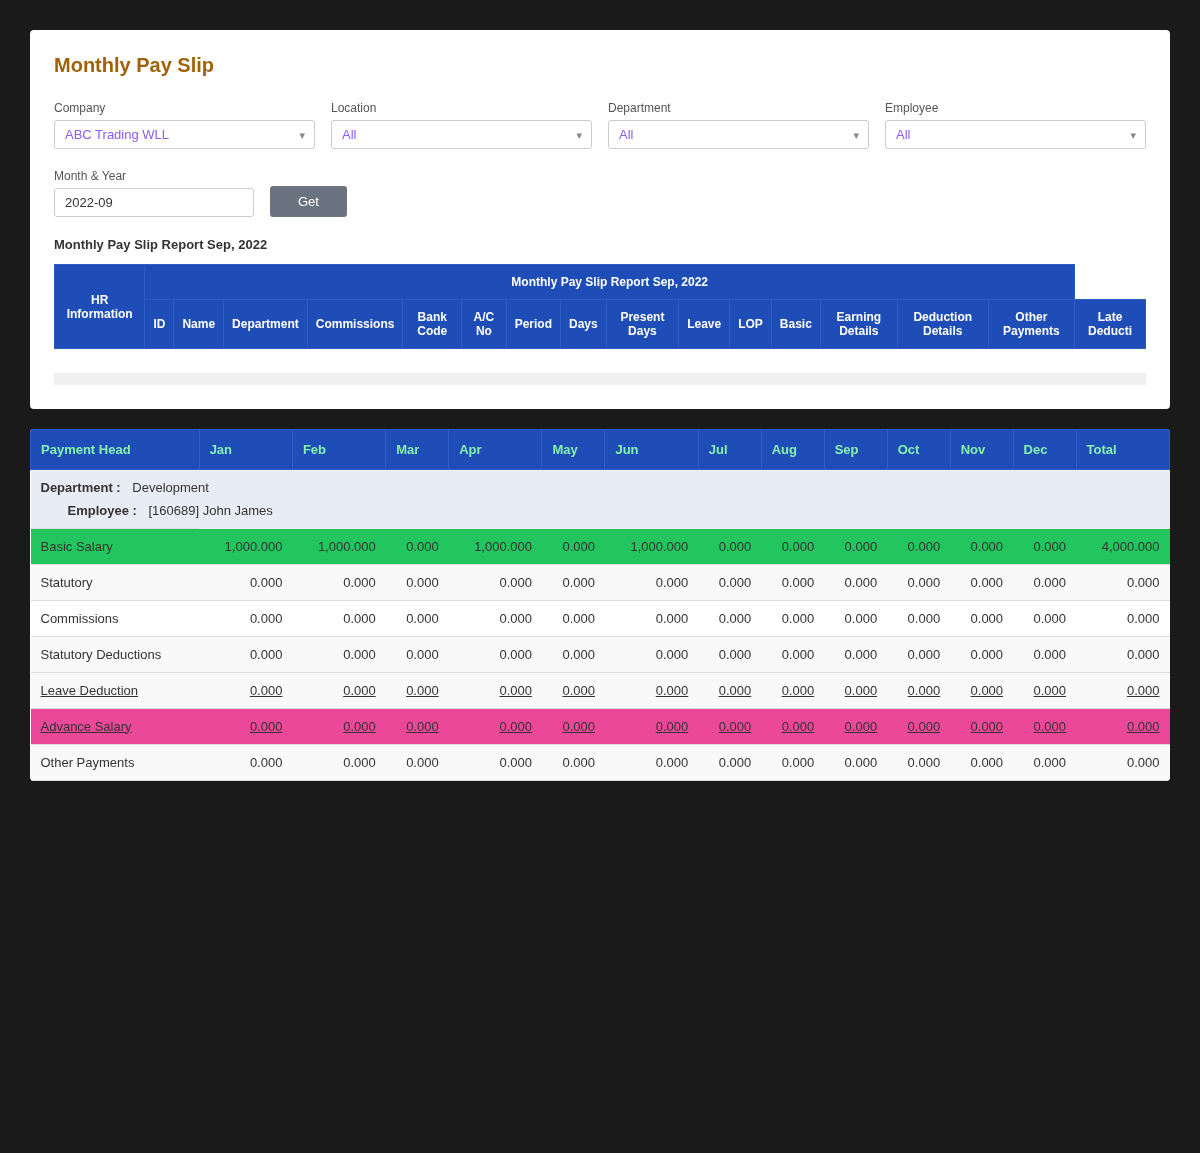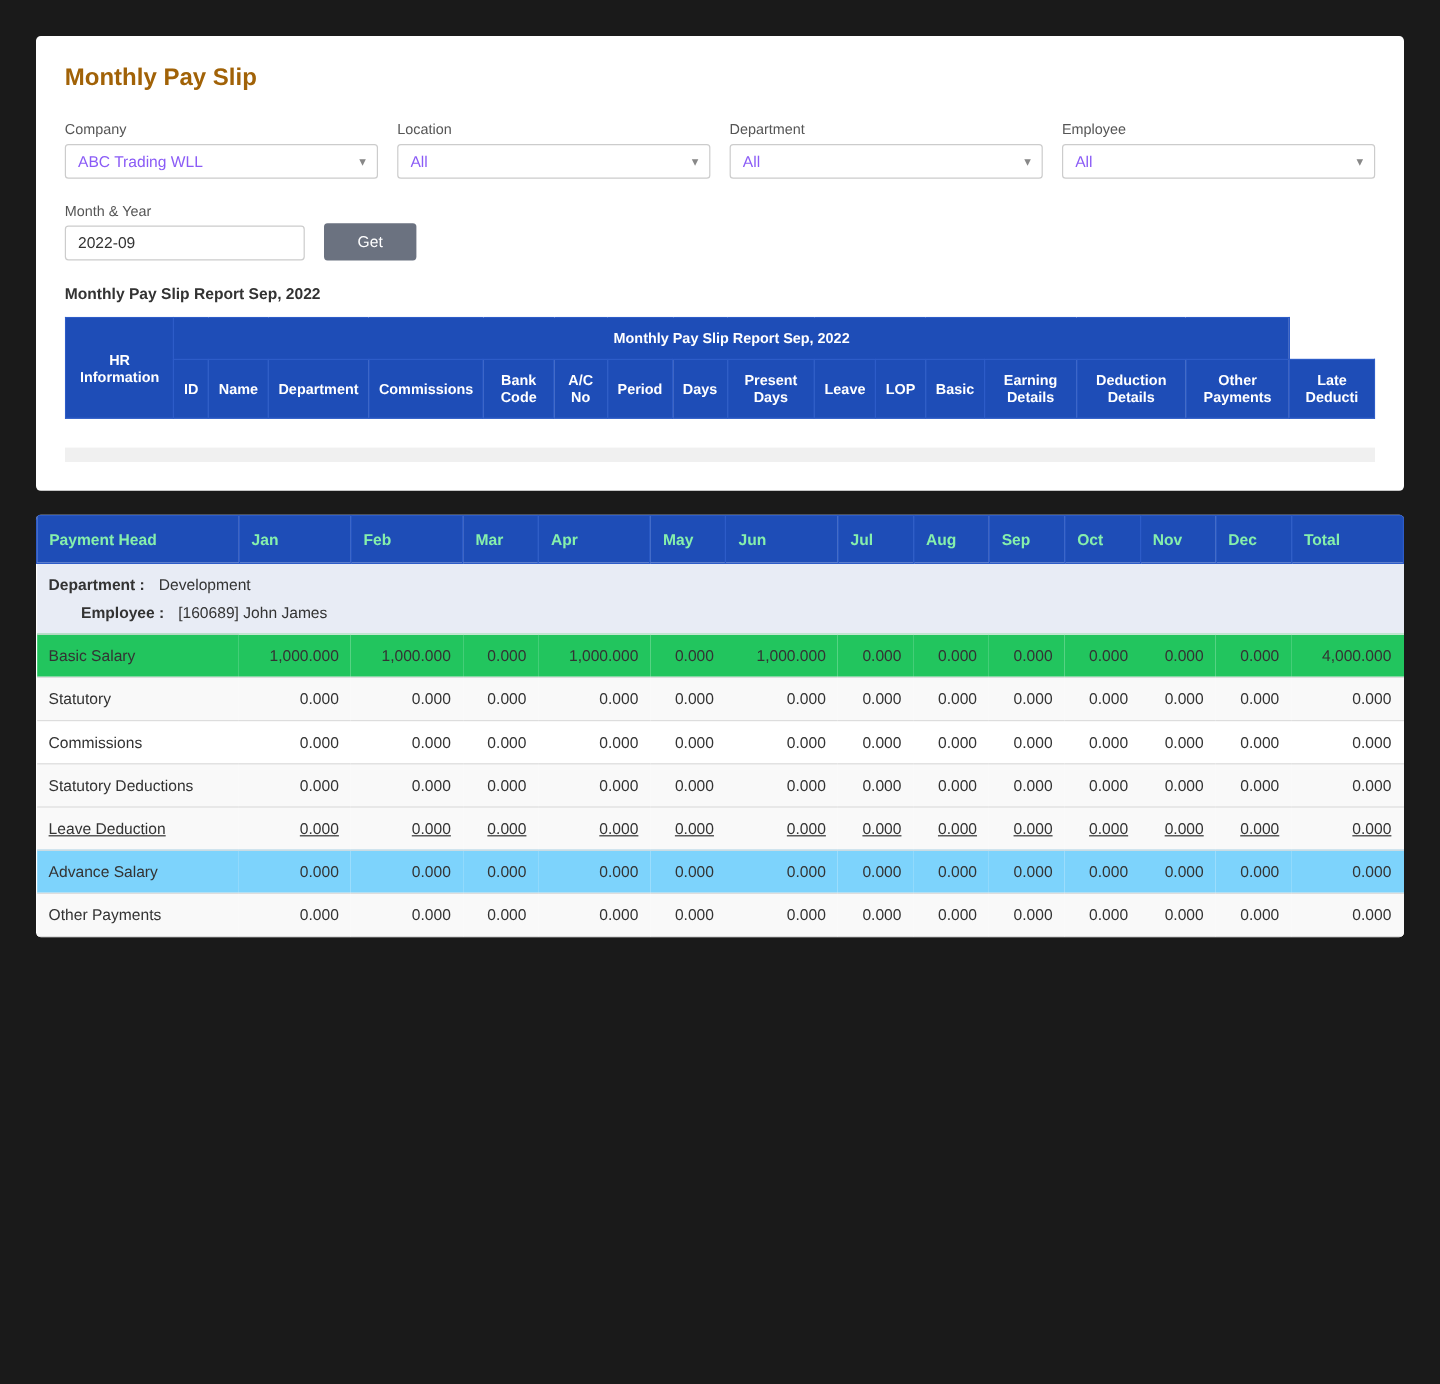--- a/index.html
+++ b/index.html
@@ -377,21 +377,21 @@
           <td style="text-align: right; font-size: 13px; padding: 10px; border-top: 1px solid rgb(238, 238, 238);">0.000</td>
           <td style="text-align: right; font-size: 13px; padding: 10px; border-top: 1px solid rgb(238, 238, 238);">0.000</td>
           <td style="text-align: right; font-size: 13px; padding: 10px; border-top: 1px solid rgb(238, 238, 238);">0.000</td>
           <td style="text-align: right; font-size: 13px; padding: 10px; border-top: 1px solid rgb(238, 238, 238);">0.000</td>
           <td style="text-align: right; font-size: 13px; padding: 10px; border-top: 1px solid rgb(238, 238, 238);">0.000</td>
           <td style="text-align: right; font-size: 13px; padding: 10px; border-top: 1px solid rgb(238, 238, 238);">0.000</td>
           <td style="text-align: right; font-size: 13px; padding: 10px; border-top: 1px solid rgb(238, 238, 238);">0.000</td>
           <td style="text-align: right; font-size: 13px; padding: 10px; border-top: 1px solid rgb(238, 238, 238);">0.000</td>
           <td style="text-align: right; font-size: 13px; padding: 10px; border-top: 1px solid rgb(238, 238, 238);">0.000</td>
         </tr>
-        <tr style="background: #7dd3fc;">
+        <tr style="background: #ec4899; text-decoration: underline;">
           <td>Advance Salary</td>
           <td style="text-align: right; font-size: 13px; padding: 10px; border-top: 1px solid rgb(238, 238, 238);">0.000</td>
           <td style="text-align: right; font-size: 13px; padding: 10px; border-top: 1px solid rgb(238, 238, 238);">0.000</td>
           <td style="text-align: right; font-size: 13px; padding: 10px; border-top: 1px solid rgb(238, 238, 238);">0.000</td>
           <td style="text-align: right; font-size: 13px; padding: 10px; border-top: 1px solid rgb(238, 238, 238);">0.000</td>
           <td style="text-align: right; font-size: 13px; padding: 10px; border-top: 1px solid rgb(238, 238, 238);">0.000</td>
           <td style="text-align: right; font-size: 13px; padding: 10px; border-top: 1px solid rgb(238, 238, 238);">0.000</td>
           <td style="text-align: right; font-size: 13px; padding: 10px; border-top: 1px solid rgb(238, 238, 238);">0.000</td>
           <td style="text-align: right; font-size: 13px; padding: 10px; border-top: 1px solid rgb(238, 238, 238);">0.000</td>
           <td style="text-align: right; font-size: 13px; padding: 10px; border-top: 1px solid rgb(238, 238, 238);">0.000</td>

